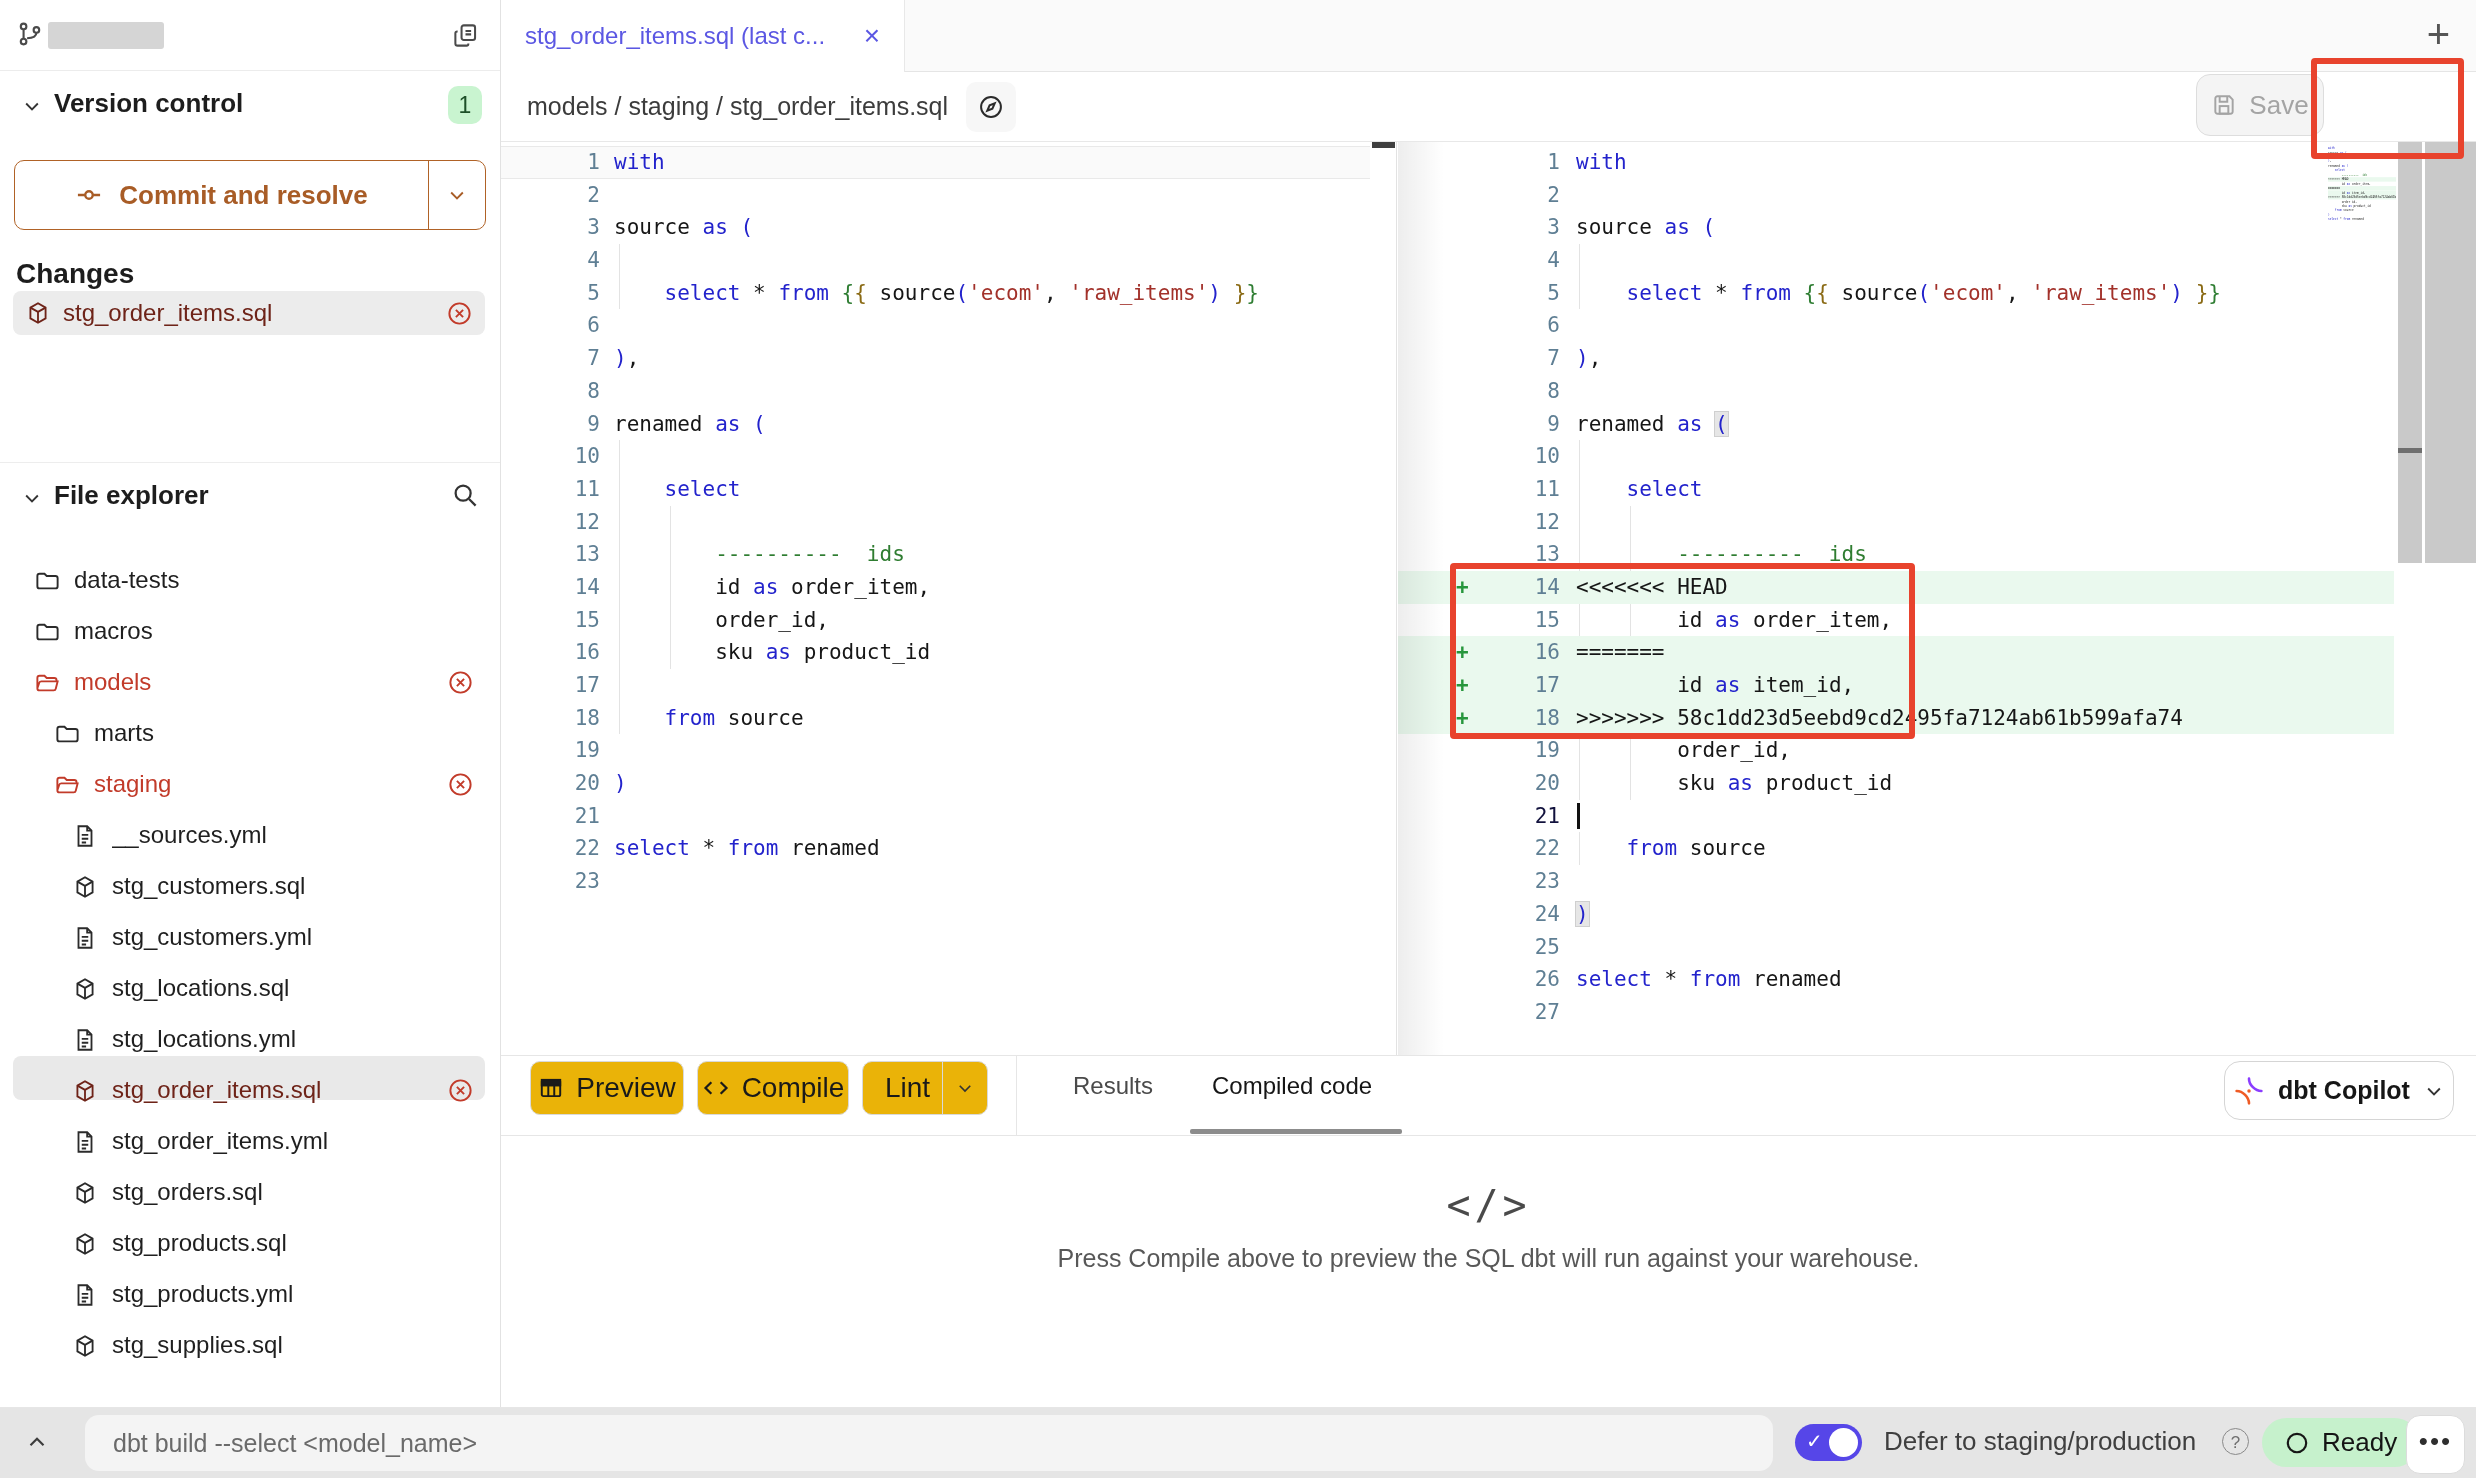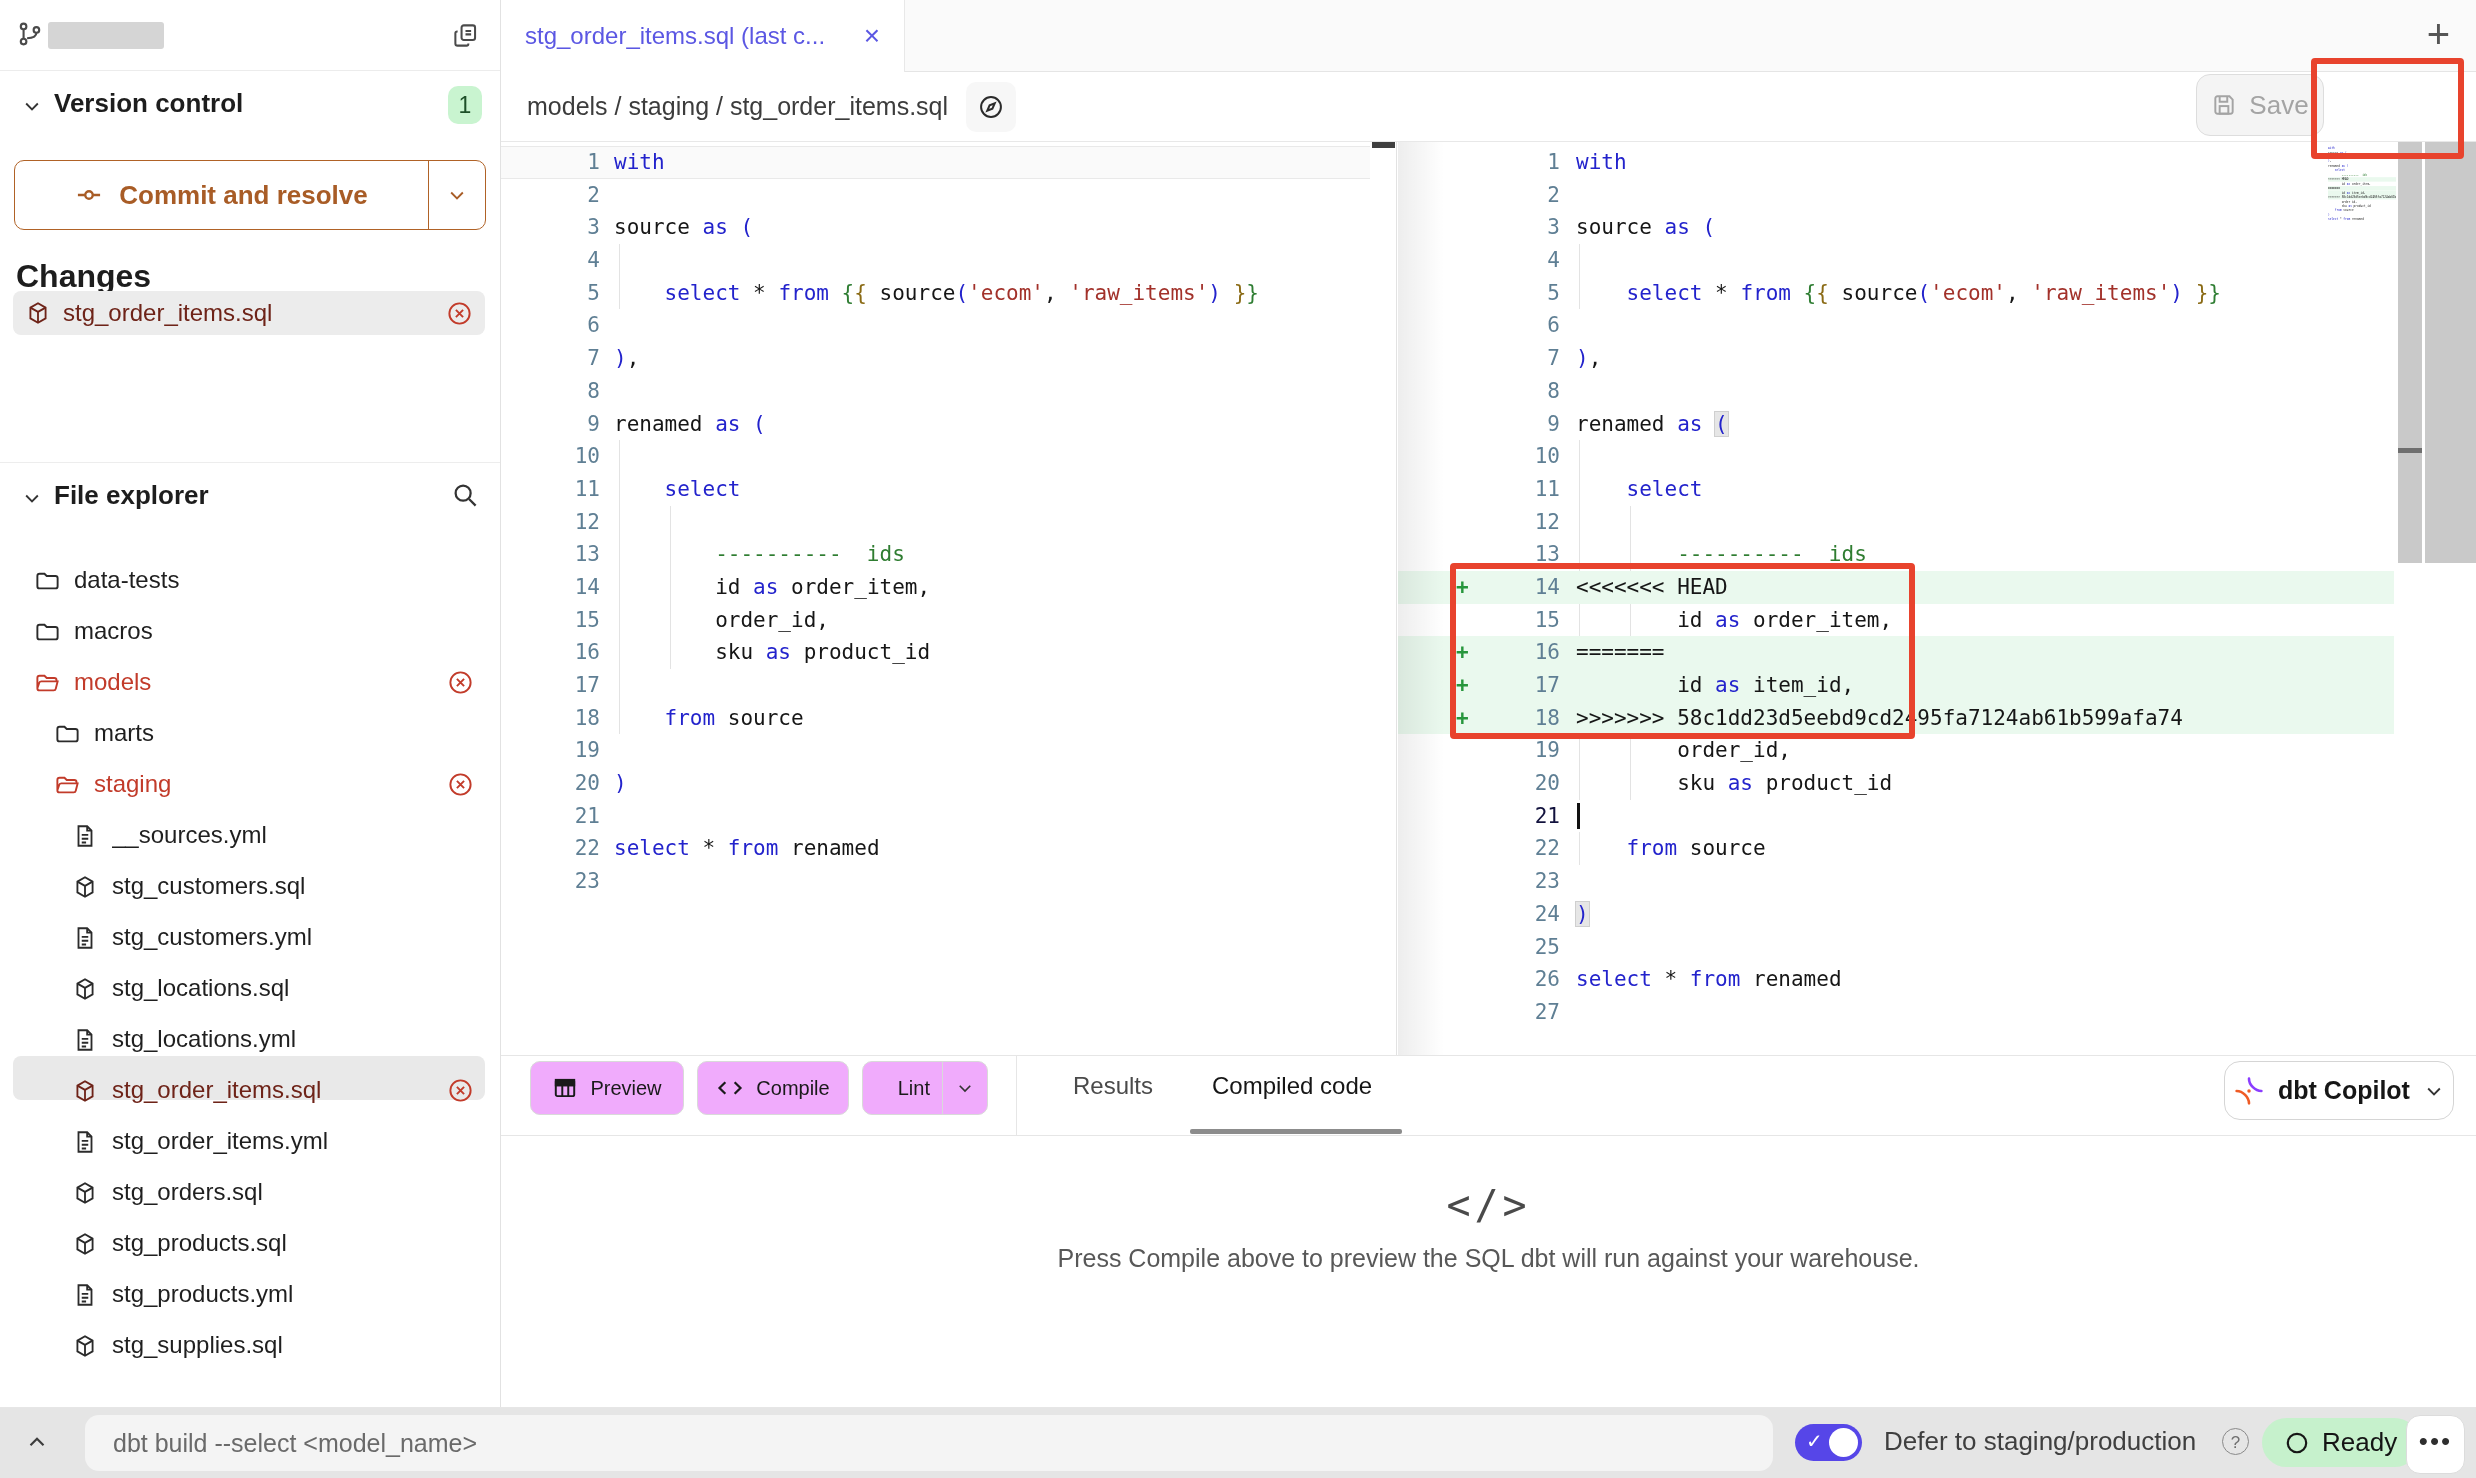--- a/index.html
+++ b/index.html
@@ -8,21 +8,21 @@
   svg{display:block}
   
   #sidebar{position:absolute;left:0;top:0;width:500px;height:1407px;background:#fff;border-right:1px solid #e2e2e2}
   #sb-top{position:absolute;left:0;top:0;width:100%;height:70px;border-bottom:1px solid #ececec}
   #branch-ph{position:absolute;left:48px;top:22px;width:116px;height:27px;background:#d5d5d5;border-radius:3px}
   .sb-section-title{font-size:26px;font-weight:700;color:#1d1d1d}
   #vc-badge{position:absolute;left:448px;top:86px;width:34px;height:38px;background:var(--badge_bg);border-radius:10px;text-align:center;line-height:38px;font-size:23px;color:#1d4f28}
   #commit-btn{position:absolute;left:14px;top:160px;width:470px;height:68px;border:1.5px solid #b06226;border-radius:10px;display:flex;align-items:center;background:#fff;cursor:pointer}
   #commit-main{flex:1;display:flex;align-items:center;justify-content:center;gap:16px;color:var(--commit_orange);font-size:26px;font-weight:600}
   #commit-split{width:56px;align-self:stretch;border-left:1.5px solid #b06226;display:flex;align-items:center;justify-content:center;color:var(--commit_orange)}
-  #changes-label{position:absolute;left:16px;top:258px;font-size:32px;font-weight:700}
+  #changes-label{position:absolute;left:16px;top:258px;font-size:28px;font-weight:700}
   #change-row{position:absolute;left:13px;top:291px;width:472px;height:44px;background:#ececec;border-radius:8px;display:flex;align-items:center;padding:0 12px;box-sizing:border-box}
   #change-row .nm{margin-left:12px;font-size:24px;color:var(--file_maroon);flex:1}
   #fe-divider{position:absolute;left:0;top:462px;width:100%;height:1px;background:#ededed}
   #fe-header{position:absolute;left:0;top:480px;width:100%;height:46px}
   #fe-items{position:absolute;left:0;top:543px;width:100%}
   .fe-row{position:relative;height:51px;display:flex;align-items:flex-end;font-size:24px;color:#1f1f1f}
   .fe-row .fe-ic{flex:0 0 30px;color:#2b2b2b}
   .fe-row .fe-label{margin-left:10px;flex:1;white-space:nowrap;overflow:hidden}
   .fe-row.c-red{color:var(--change_red)}.fe-row.c-red .fe-ic{color:var(--change_red)}
   .fe-row.c-maroon{color:var(--file_maroon)}.fe-row.c-maroon .fe-ic{color:var(--file_maroon)}
@@ -74,21 +74,21 @@
   #sc-wide{right:0;width:51px}
   #sc-mark{position:absolute;right:54px;top:306px;width:24px;height:5px;background:#6f6f6f;z-index:7}
   
   #save-btn{position:absolute;right:152px;top:74px;width:126px;height:60px;background:#f4f4f4;border:1px solid #ddd;border-radius:14px;display:flex;align-items:center;justify-content:center;gap:12px;color:#a4a4a4;font-size:26px;z-index:8}
   
   .anno{position:absolute;border:6px solid var(--accent_red);border-radius:4px;box-sizing:border-box;z-index:9;pointer-events:none}
   #anno-save{left:2311px;top:58px;width:153px;height:101px}
   #anno-conflict{left:1450px;top:563px;width:465px;height:176px}
   
   #toolbar{position:absolute;left:0;top:1055px;width:100%;height:81px;background:#fff;border-top:1px solid #e6e6e6;border-bottom:1px solid #e6e6e6;box-sizing:border-box}
-  .tb-btn{position:absolute;top:5px;height:52px;border:1px solid #d9d9d9;border-radius:10px;background:#f0abfc;display:flex;align-items:center;justify-content:center;gap:12px;font-size:20px;color:#1a1a1a;cursor:pointer}
+  .tb-btn{position:absolute;top:5px;height:52px;border:1px solid #d9d9d9;border-radius:10px;background:#eab308;display:flex;align-items:center;justify-content:center;gap:12px;font-size:28px;color:#1a1a1a;cursor:pointer}
   #btn-preview{left:29px;width:152px}
   #btn-compile{left:196px;width:150px}
   #btn-lint{left:361px;width:124px;padding:0}
   #btn-lint .lint-main{padding:0 0 0 22px;flex:1;text-align:right}
   #btn-lint .lint-chev{width:44px;align-self:stretch;border-left:1px solid #d9d9d9;display:flex;align-items:center;justify-content:center;color:#333}
   #tb-sep{position:absolute;left:515px;top:0;bottom:0;width:1px;background:#e6e6e6}
   .res-tab{position:absolute;top:16px;font-size:24px;color:#4a4a4a}
   #tab-results{left:572px}
   #tab-compiled{left:711px;color:#161616}
   #compiled-underline{position:absolute;left:689px;top:73px;width:212px;height:5px;background:#8c8c8c;border-radius:2px}

